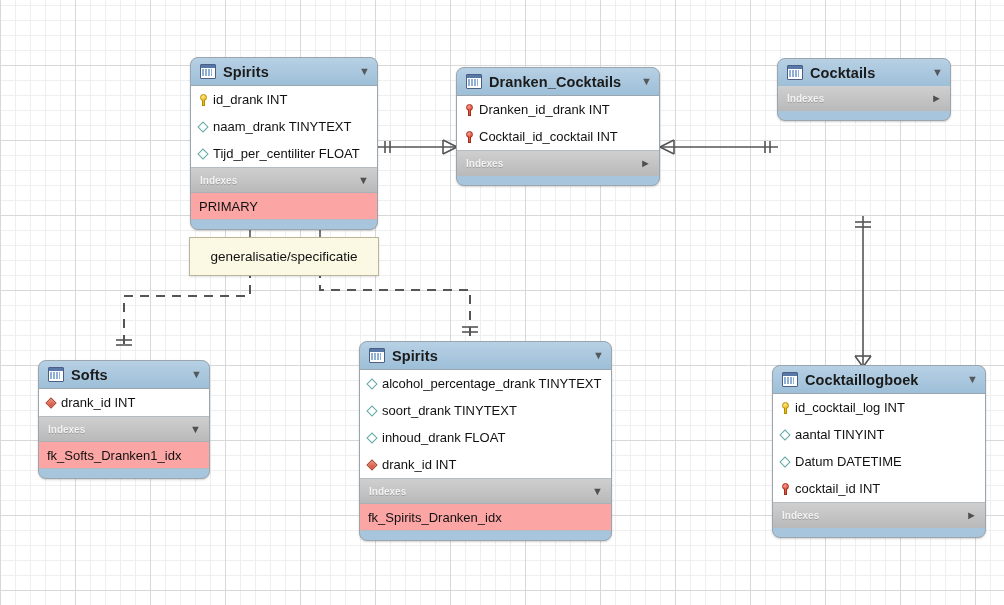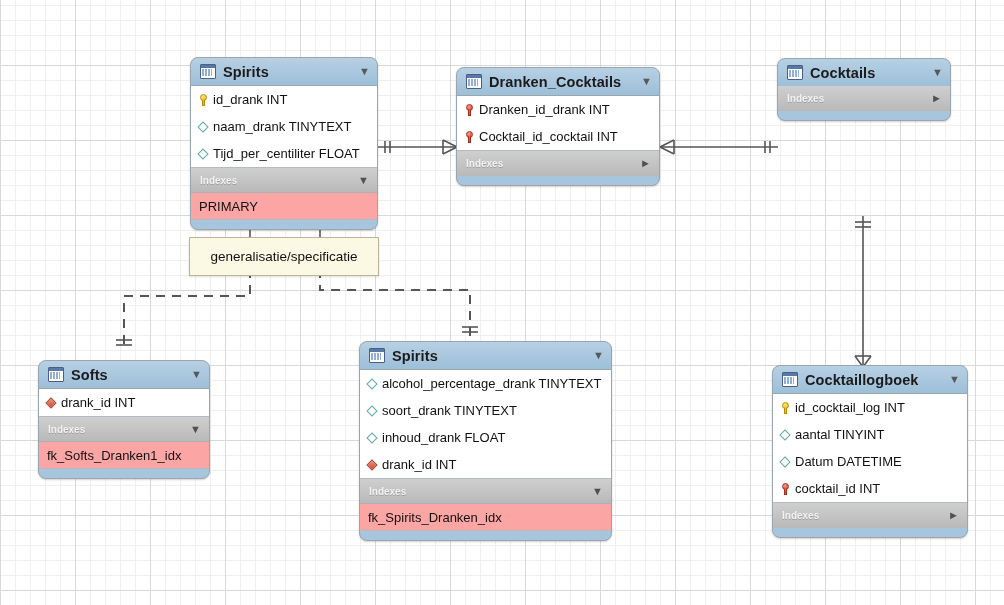--- a/index.html
+++ b/index.html
@@ -421,21 +421,21 @@
     </div>
     <div class="tbl-indexes">
       <span class="idx-label">Indexes</span>
       <span class="idx-caret">▼</span>
     </div>
     <div class="tbl-idxlist">
       <div class="idx-row">fk_Spirits_Dranken_idx</div>
     </div>
   </div>
 
-  <div class="table-box" style="left:772px; top:365px; width:196px;">
+  <div class="table-box" style="left:772px; top:365px; width:214px;">
     <div class="tbl-header">
       <span class="tbl-icon"></span>
       <span class="tbl-title">Cocktaillogboek</span>
       <span class="caret">▼</span>
     </div>
     <div class="tbl-cols">
       <div class="col-row">
         <span class="ic ic-pk"></span>
         <span class="col-name">id_cocktail_log INT</span>
       </div>

